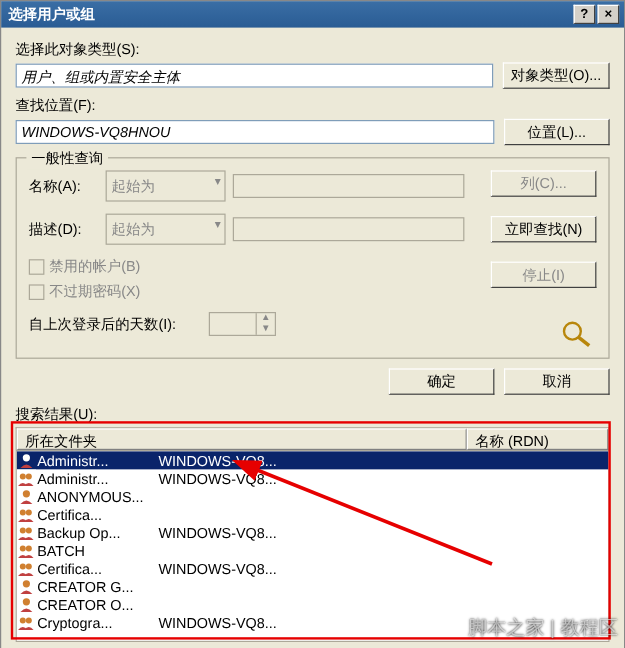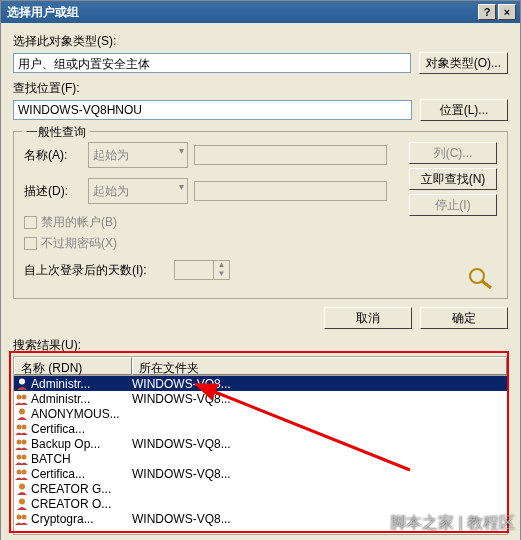--- a/index.html
+++ b/index.html
@@ -4,36 +4,36 @@
 <style>
 * { box-sizing: border-box; margin: 0; padding: 0; font-family: "Microsoft YaHei", "SimSun", Tahoma, sans-serif; font-size: 12px; }
 body { background: #fff; width: 521px; height: 540px; overflow: hidden; position: relative; }
 .dialog { border: 1px solid #888; background: #ece9d8; position: relative; }
 .titlebar { background: linear-gradient(to bottom,#3a6ea5,#2a5c94); color: #fff; height: 22px; display: flex; align-items: center; padding: 0 4px; }
 .titlebar .title { flex: 1; font-weight: bold; padding-left: 2px; }
 .titlebar .tbtn { width: 18px; height: 16px; background: #d4d0c8; border: 1px solid #fff; border-right-color:#404040; border-bottom-color:#404040; margin-left: 2px; display:flex; align-items:center; justify-content:center; color:#000; font-size:11px; font-weight:bold; line-height:1; }
 .body { padding: 10px 12px 8px 12px; }
 .row { display: flex; align-items: center; margin-bottom: 2px; }
 .row-label { margin-bottom: 2px; }
-.edit { background: #fff; border: 1px solid #7f9db9; height: 20px; padding: 2px 4px; color: #000; flex: 1; margin-right: 8px; overflow:hidden; white-space:nowrap; }
+.edit { background: #fff; border: 1px solid #7f9db9; height: 20px; padding: 2px 4px; color: #000; flex: 1; margin-right: 8px; overflow:hidden; white-space:nowrap;font-style:italic; }
 .edit.ro { background: #fff; }
 .btn { min-width: 88px; height: 22px; background: #ece9d8; border: 1px solid #404040; border-top-color:#fff; border-left-color:#fff; padding: 0 6px; text-align: center; line-height: 20px; cursor: default; white-space:nowrap; }
 .btn.disabled { color: #888; }
 .groupbox { border: 1px solid #aca899; margin-top: 10px; padding: 10px 10px 8px 10px; position: relative; }
 .groupbox > .legend { position: absolute; top: -8px; left: 8px; background: #ece9d8; padding: 0 4px; }
 .innerform { display: flex; }
 .leftcol { flex: 1; padding-right: 10px; }
 .frow { display: flex; align-items: center; margin-bottom: 10px; }
 .flabel { width: 64px; color: #000000; }
 .combo { flex: 0 0 100px; height: 20px; border: 1px solid #aca899; background: #ece9d8; display:flex; align-items:center; padding: 12px 4px; color:#888; position:relative; margin-right:6px; }
 .combo::after { content:"▾"; position:absolute; right:3px; top:2px; color:#888; font-size:10px; }
 .textpart { flex: 1; height: 20px; border: 1px solid #aca899; background: #ece9d8; }
 .chk { display:flex; align-items:center; margin-bottom:4px; color:#888; }
 .chk .box { width:13px; height:13px; border:1px solid #aca899; background:#ece9d8; margin-right:4px; }
-.rightcol { width: 100px; display:flex; flex-direction:column; gap:4px; align-items:flex-end; }
+.rightcol { width: 100px; display:flex; flex-direction:column; gap:16px; align-items:flex-end; }
 .spin { width:56px; height:20px; border:1px solid #aca899; background:#ece9d8; display:inline-flex; }
 .spin .num { flex:1; }
 .spin .arrows { width:16px; border-left:1px solid #aca899; display:flex; flex-direction:column; }
 .spin .arrows div { flex:1; text-align:center; font-size:8px; line-height:8px; color:#888; }
 .mag { width:32px; height:24px; align-self:flex-end; margin-top:auto; position:relative; }
 .mag svg { width:100%; height:100%; }
 .okrow { display:flex; justify-content:flex-end; gap:8px; padding: 8px 0 4px 0; }
 .results-label { margin: 4px 0 2px 0; }
 .listhead { display:flex; background:#ece9d8; border:1px solid #aca899; border-bottom:none; }
 .listhead .col { border:1px solid #fff; border-right-color:#808080; border-bottom-color:#808080; padding:2px 6px; height:18px; }
@@ -116,28 +116,28 @@
             <svg viewBox="0 0 32 24">
                 <circle cx="12" cy="10" r="7" fill="none" stroke="#b8860b" stroke-width="2"></circle>
                 <line x1="17" y1="15" x2="26" y2="22" stroke="#b8860b" stroke-width="3"></line>
               </svg>
           </div>
         </div>
       </div>
     </div>
 
     <div class="okrow">
+      <div class="btn">确定</div>
       <div class="btn">取消</div>
-      <div class="btn">确定</div>
     </div>
 
     <div class="results-label">搜索结果(U):</div>
     <div class="listhead">
+      <div class="col col2">所在文件夹</div>
       <div class="col col1">名称 (RDN)</div>
-      <div class="col col2">所在文件夹</div>
     </div>
     <div class="listbody" id="listbody">
         <div class="lrow sel">
           <span class="ic usericon">
             <svg width="16" height="14" viewBox="0 0 16 14">
               <circle cx="8" cy="4.5" r="3" fill="#fff"></circle>
               <path d="M3 13 Q8 7 13 13" fill="#c04040"></path>
             </svg>
           </span>
           <span class="c1">Administr...</span>

